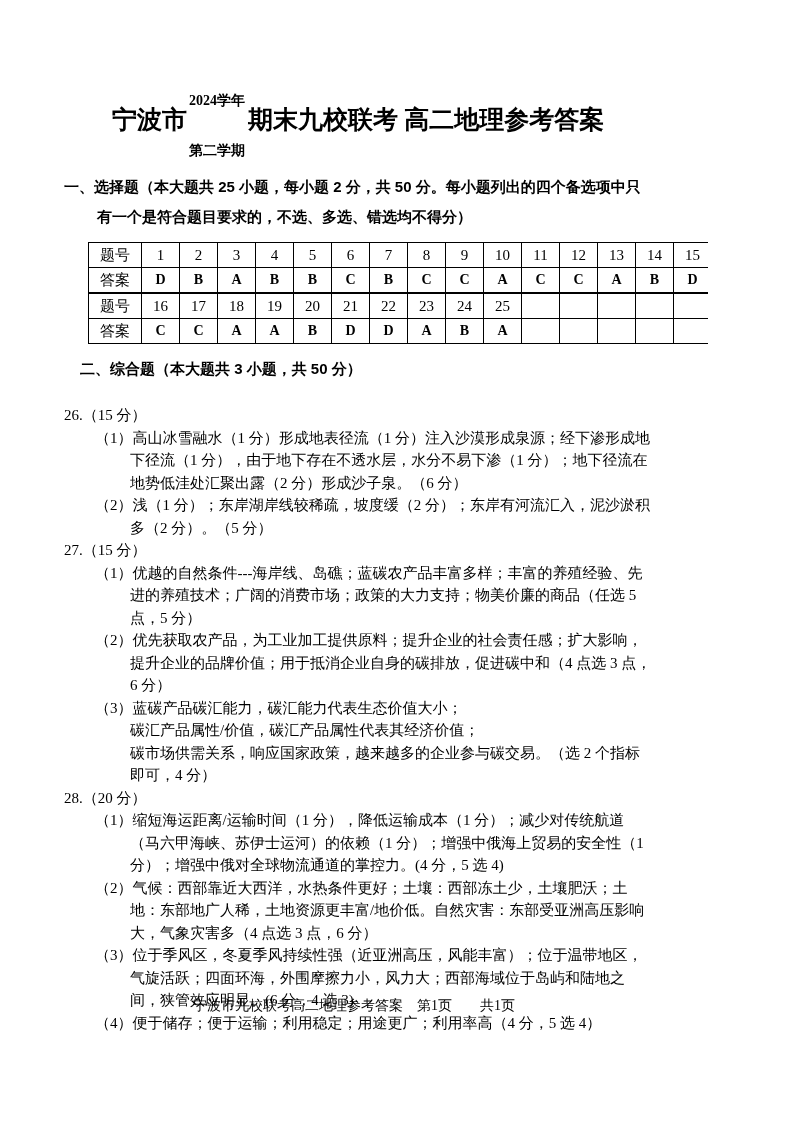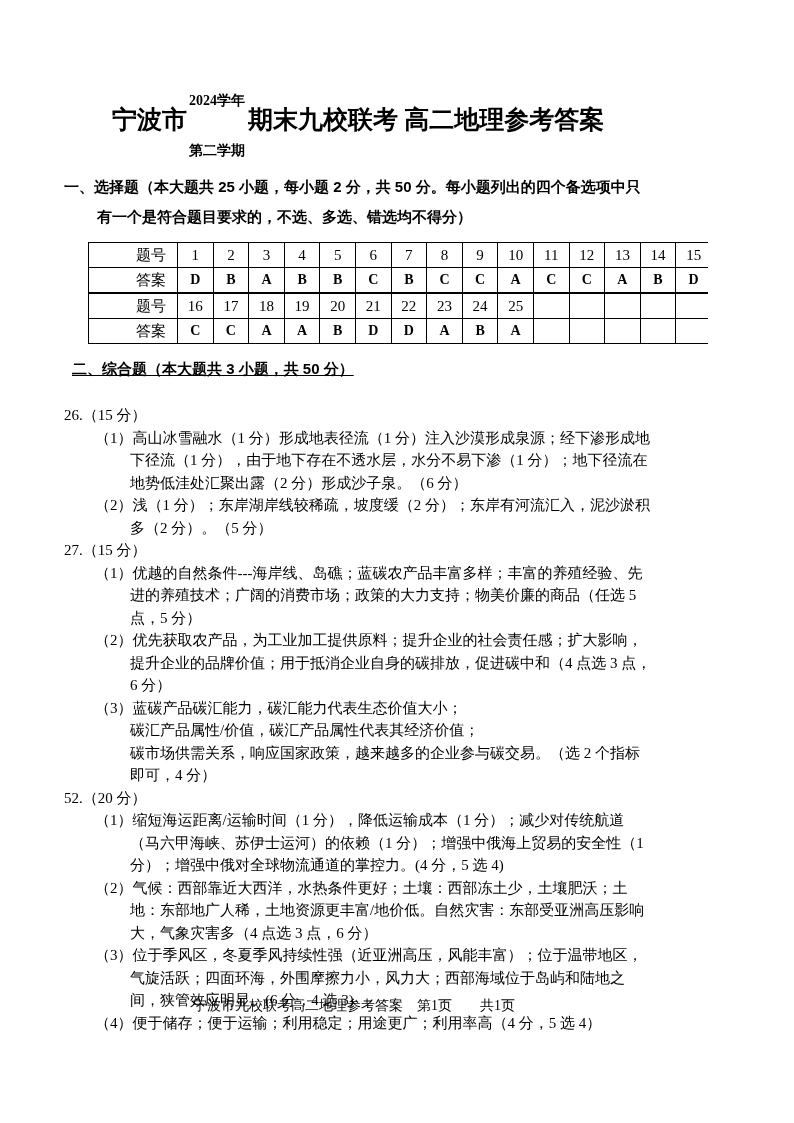--- a/index.html
+++ b/index.html
@@ -39,38 +39,38 @@
   
   .sec-head {
     margin: 0;
     font-family: "Liberation Sans", "DejaVu Sans", sans-serif;
     font-weight: bold;
     font-size: 15px;
     line-height: 30px;
     padding-left: 33px;
     text-indent: -33px;
   }
-  .sec-head.second { margin: 10px 0 2px 8px; text-decoration: underline; }
+  .sec-head.second { margin: 10px 0 2px 16px; }
   
   .ans-table {
     border-collapse: collapse;
     table-layout: fixed;
     width: 624px;
     margin: 10px 0 0 24px;
   }
   .ans-table td {
     border: 1px solid #000;
     height: 24px;
     text-align: center;
     vertical-align: middle;
     font-size: 15px;
     padding: 0;
     overflow: hidden;
   }
-  .ans-table td.lbl { width: 52px; padding-left: 36px; }
+  .ans-table td.lbl { width: 52px; }
   .ans-table tr.mid td { border-top: 2px solid #000; }
   .ans-table td.ans { font-weight: bold; font-size: 14px; }
   
   .qbody { margin-top: 20px; }
   .qhead {
     margin: 0;
     font-size: 15px;
     line-height: 22.5px;
   }
   .parts { margin-left: 31px; }
@@ -202,21 +202,21 @@
       <div class="parts">
         <p class="part"><span class="plabel">（1）</span><span class="ptext">优越的自然条件---海岸线、岛礁；蓝碳农产品丰富多样；丰富的养殖经验、先进的养殖技术；广阔的消费市场；政策的大力支持；物美价廉的商品（任选 5 点，5 分）</span></p>
         <p class="part"><span class="plabel">（2）</span><span class="ptext">优先获取农产品，为工业加工提供原料；提升企业的社会责任感；扩大影响，提升企业的品牌价值；用于抵消企业自身的碳排放，促进碳中和（4 点选 3 点，6 分）</span></p>
         <p class="part"><span class="plabel">（3）</span><span class="ptext">蓝碳产品碳汇能力，碳汇能力代表生态价值大小；
 碳汇产品属性/价值，碳汇产品属性代表其经济价值；
 碳市场供需关系，响应国家政策，越来越多的企业参与碳交易。（选 2 个指标即可，4 分）</span></p>
       </div>
     </div>
 
     <div class="question">
-      <p class="qhead"><span>52.</span><span>（20 分）</span></p>
+      <p class="qhead"><span>28.</span><span>（20 分）</span></p>
       <div class="parts">
         <p class="part"><span class="plabel">（1）</span><span class="ptext">缩短海运距离/运输时间（1 分），降低运输成本（1 分）；减少对传统航道（马六甲海峡、苏伊士运河）的依赖（1 分）；增强中俄海上贸易的安全性（1 分）；增强中俄对全球物流通道的掌控力。(4 分，5 选 4)</span></p>
         <p class="part"><span class="plabel">（2）</span><span class="ptext">气候：西部靠近大西洋，水热条件更好；土壤：西部冻土少，土壤肥沃；土地：东部地广人稀，土地资源更丰富/地价低。自然灾害：东部受亚洲高压影响大，气象灾害多（4 点选 3 点，6 分）</span></p>
         <p class="part"><span class="plabel">（3）</span><span class="ptext">位于季风区，冬夏季风持续性强（近亚洲高压，风能丰富）；位于温带地区，气旋活跃；四面环海，外围摩擦力小，风力大；西部海域位于岛屿和陆地之间，狭管效应明显。(6 分，4 选 3)</span></p>
         <p class="part"><span class="plabel">（4）</span><span class="ptext">便于储存；便于运输；利用稳定；用途更广；利用率高（4 分，5 选 4）</span></p>
       </div>
     </div>
 
   </div>
 

